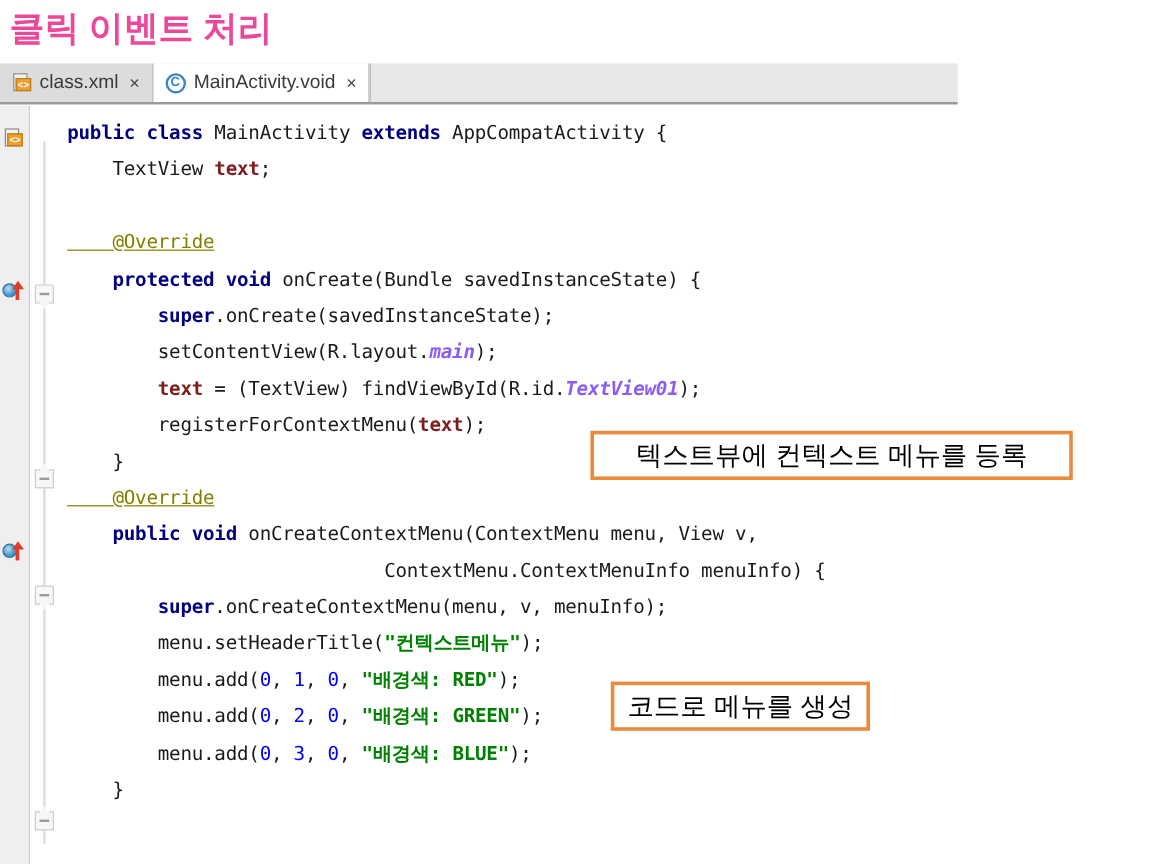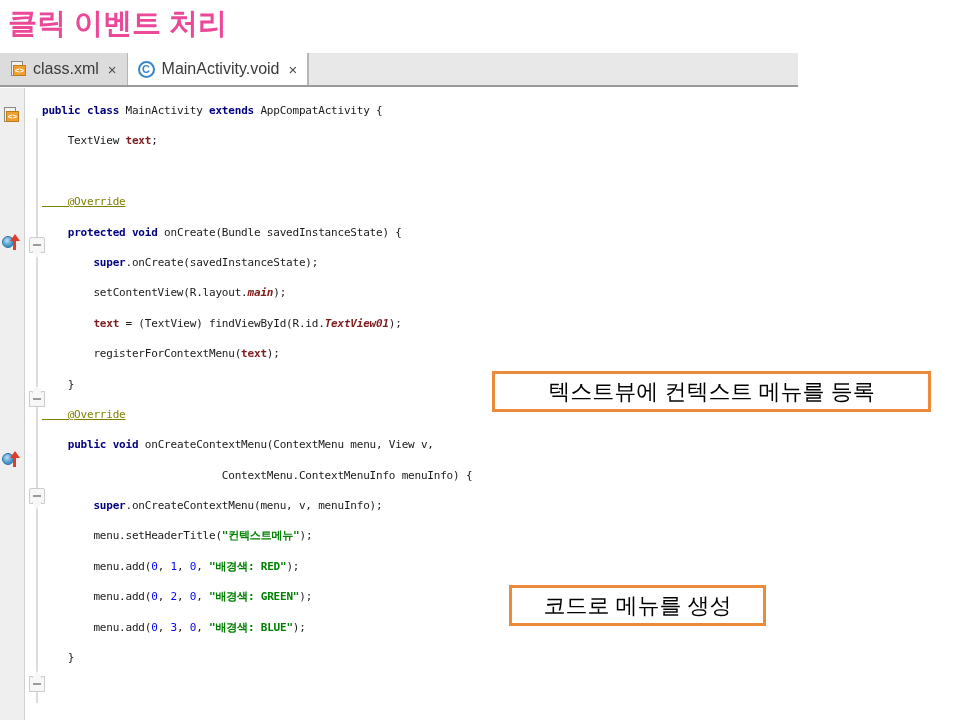--- a/index.html
+++ b/index.html
@@ -232,61 +232,61 @@
   .override-marker .shaft {
     position: absolute;
     left: 11px; top: 6px;
     width: 3px; height: 10px;
     background: #e23b28;
   }
 
   
   #code {
     position: absolute;
-    left: 42px;
+    left: 56px;
     top: 8px;
     font-family: "DejaVu Sans Mono", "Liberation Mono", monospace;
-    font-size: 11px;
+    font-size: 16px;
     line-height: 30.4px;
     color: #1a1a1a;
     white-space: pre;
     letter-spacing: -0.2px;
   }
   .ln { height: 30.4px; }
   .kw  { color: #000080; font-weight: bold; }
   .anno{ color: #808000; text-decoration: underline; }
   .fld { color: #7f1d1d; font-weight: bold; }
-  .sfld{ color: #7f1d1d; font-weight: bold; font-style: italic; }
+  .sfld{ color: #8b5cf6; font-weight: bold; font-style: italic; }
   .str { color: #008000; font-weight: bold; }
   .num { color: #0000ff; }
 
   
   .callout {
     position: absolute;
     background: #ffffff;
     border: 3px solid #ec8a3c;
     box-sizing: border-box;
     display: flex;
     align-items: center;
     justify-content: center;
     font-size: 22px;
     color: #000000;
     white-space: nowrap;
     font-family: "Liberation Sans", sans-serif;
   }
   #callout-register {
     left: 492px;
-    top: 371px;
-    width: 439px;
+    top: 359px;
+    width: 402px;
     height: 41px;
   }
   #callout-create-menu {
     left: 509px;
-    top: 585px;
-    width: 257px;
+    top: 568px;
+    width: 216px;
     height: 41px;
   }
 </style>
 </head>
 <body>
 
 <div id="slide-title">클릭 이벤트 처리</div>
 
 <div id="tab-bar">
 

